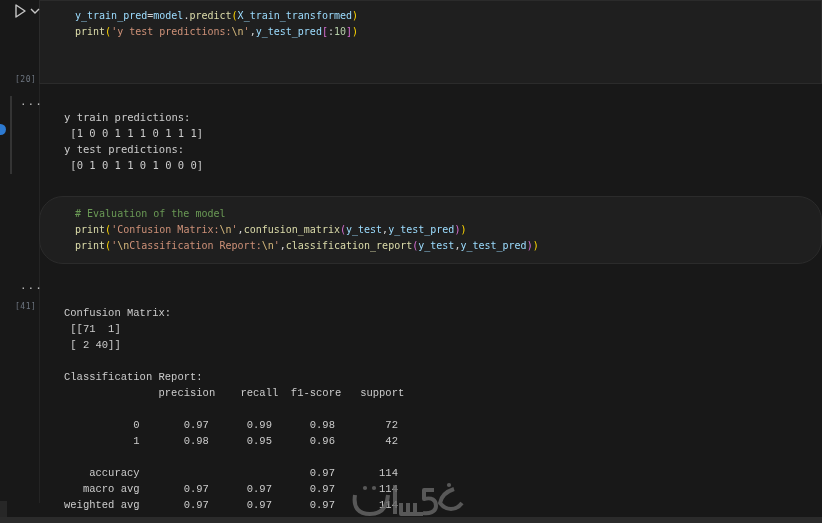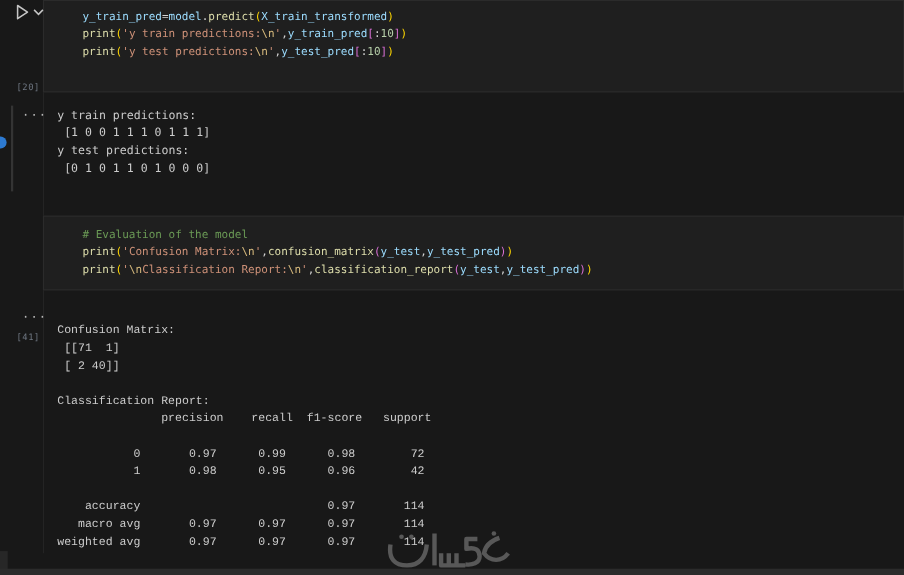--- a/index.html
+++ b/index.html
@@ -8,21 +8,21 @@
     background:#181818;
     font-family:"DejaVu Sans Mono",monospace;
   }
   
   .cell-editor{
     position:absolute;left:39px;right:0;
     background:#1f1f1f;border:1px solid #2b2b2b;box-sizing:border-box;
     z-index:1;
   }
   .cell-editor.c1{top:0;height:84px;}
-  .cell-editor.c2{top:196px;height:68px;}
+  .cell-editor.c2{top:196px;height:68px;border-radius:24px;}
   .code{padding:7px 0 0 35px;}
   .cell-editor.c2 .code{padding-top:9px;}
   .code-line{
     height:16px;white-space:pre;
     font:10px/16px "DejaVu Sans Mono",monospace;
   }
   
   .tk-v{color:#9cdcfe}   
   .tk-o{color:#d4d4d4}   
   .tk-f{color:#dcdcaa}   
@@ -46,21 +46,21 @@
   .exec-count.e2{top:254px;margin-top:48px;}
   .out-menu{
     position:absolute;left:20px;z-index:3;cursor:pointer;
     font:11px/12px "DejaVu Sans Mono",monospace;color:#b8b8b8;letter-spacing:1px;
   }
   .out-menu.o1{top:99px;}
   .out-menu.o2{top:283px;}
 
   
   pre.cell-output{
-    position:absolute;left:52px;margin:0;z-index:1;
+    position:absolute;left:52px;margin:12px;z-index:1;
     font:10.5px/16px "DejaVu Sans Mono",monospace;
     color:#cccccc;white-space:pre;
   }
   pre.cell-output.out1{top:97px;}
   pre.cell-output.out2{top:293px;font-family:Liberation Mono, monospace;}
 
   
   .vline-cell{position:absolute;left:39px;top:0;width:1px;height:503px;background:#242424;z-index:0;}
   .vline-focus{position:absolute;left:10px;top:96px;width:2px;height:78px;background:#343434;z-index:0;}
   .blue-dot{position:absolute;left:-5px;top:124px;width:11px;height:11px;border-radius:50%;background:#2d7ad1;z-index:4;}
@@ -80,21 +80,20 @@
   <button class="run-btn" title="">
     <svg width="30" height="16" viewBox="0 0 30 16">
       <path d="M4 2 L13 8 L4 14 Z" fill="none" stroke="#c5c5c5" stroke-width="1.4" stroke-linejoin="round"></path>
       <path d="M19 6 l4 4 l4 -4" fill="none" stroke="#c5c5c5" stroke-width="1.4"></path>
     </svg>
   </button>
 
   <div class="cell-editor c1">
     <div class="code">
         <div class="code-line"><span class="tk-v">y_train_pred</span><span class="tk-o">=</span><span class="tk-v">model</span><span class="tk-o">.</span><span class="tk-f">predict</span><span class="tk-g">(</span><span class="tk-v">X_train_transformed</span><span class="tk-g">)</span></div>
-        <div class="code-line"><span class="tk-f">print</span><span class="tk-g">(</span><span class="tk-s">'y train predictions:</span><span class="tk-e">\n</span><span class="tk-s">'</span><span class="tk-o">,</span><span class="tk-v">y_train_pred</span><span class="tk-p">[</span><span class="tk-o">:</span><span class="tk-n">10</span><span class="tk-p">]</span><span class="tk-g">)</span></div>
         <div class="code-line"><span class="tk-f">print</span><span class="tk-g">(</span><span class="tk-s">'y test predictions:</span><span class="tk-e">\n</span><span class="tk-s">'</span><span class="tk-o">,</span><span class="tk-v">y_test_pred</span><span class="tk-p">[</span><span class="tk-o">:</span><span class="tk-n">10</span><span class="tk-p">]</span><span class="tk-g">)</span></div>
       </div>
   </div>
   <div class="exec-count e1">[20]</div>
 
   <div class="out-menu o1">···</div>
   <pre class="cell-output out1">y train predictions:
  [1 0 0 1 1 1 0 1 1 1]
 y test predictions:
  [0 1 0 1 1 0 1 0 0 0]</pre>

